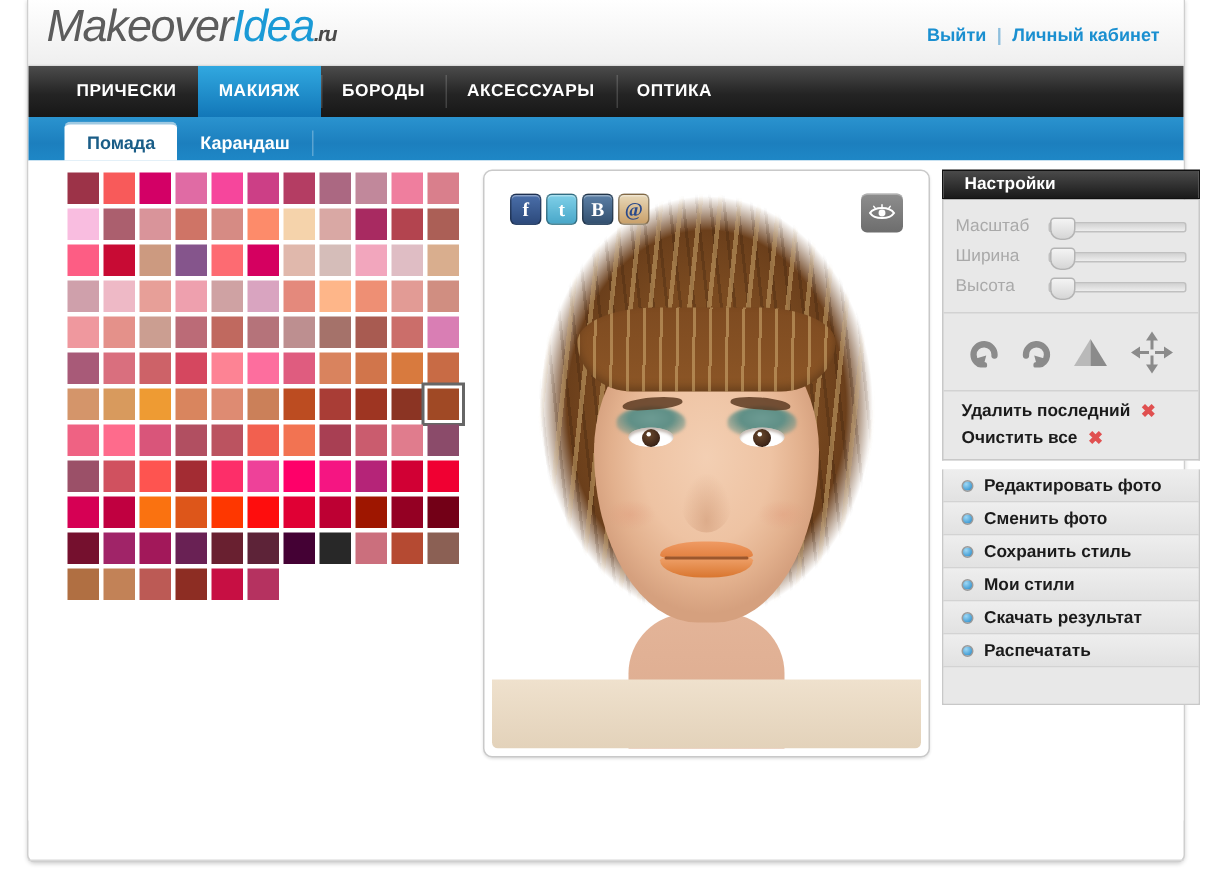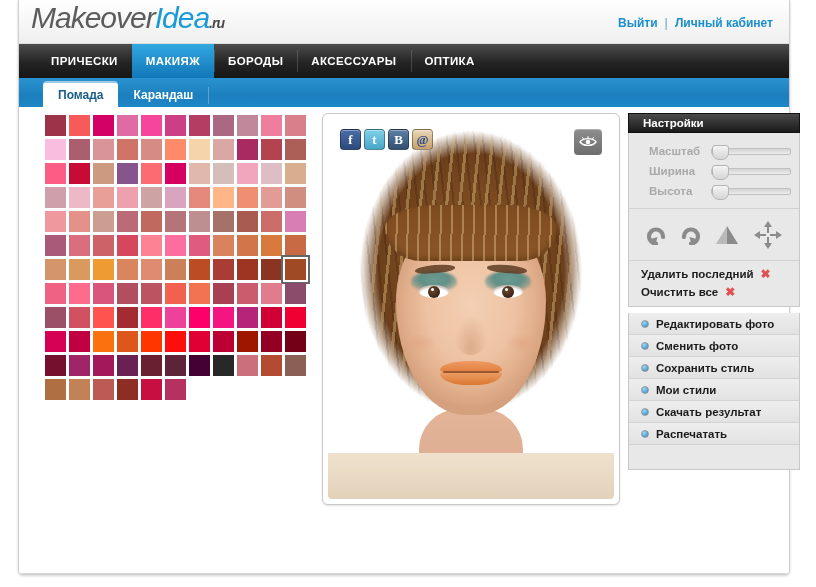--- a/index.html
+++ b/index.html
@@ -357,23 +357,22 @@
   }
   .sliders { padding: 8px 8px 7px 8px; }
   .srow {
     display: flex; align-items: center;
     height: 20px;
     gap: 6px;
   }
   .slabel {
     width: 56px;
     font-size: 11.5px;
-    font-weight: bold;
+    font-weight: normal;
     color: #a9a9a9;
-    margin-left: 12px;
   }
   .slabel.on { color: #1b1b1b; }
   .strack {
     flex: 1;
     position: relative;
     height: 7px;
     background: linear-gradient(#d2d2d2, #ededed);
     border: 1px solid #c0c0c0;
     border-radius: 2px;
   }

